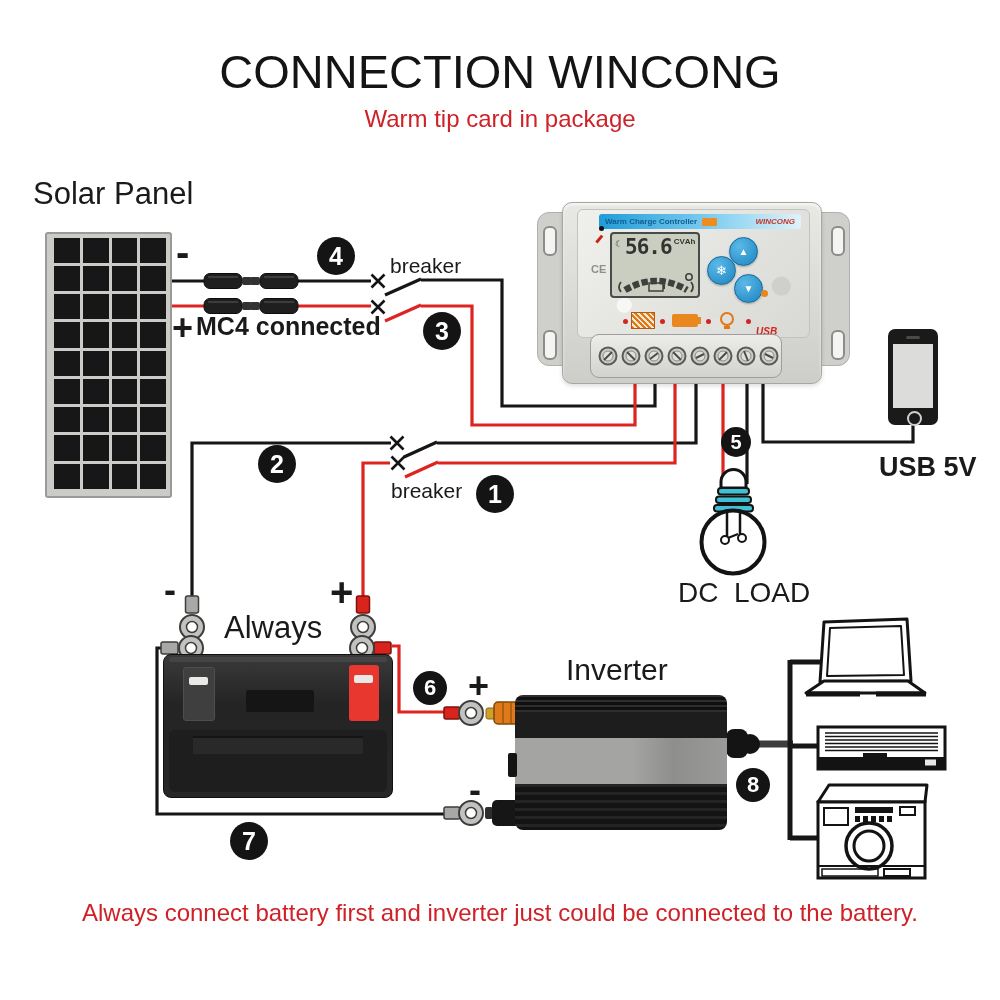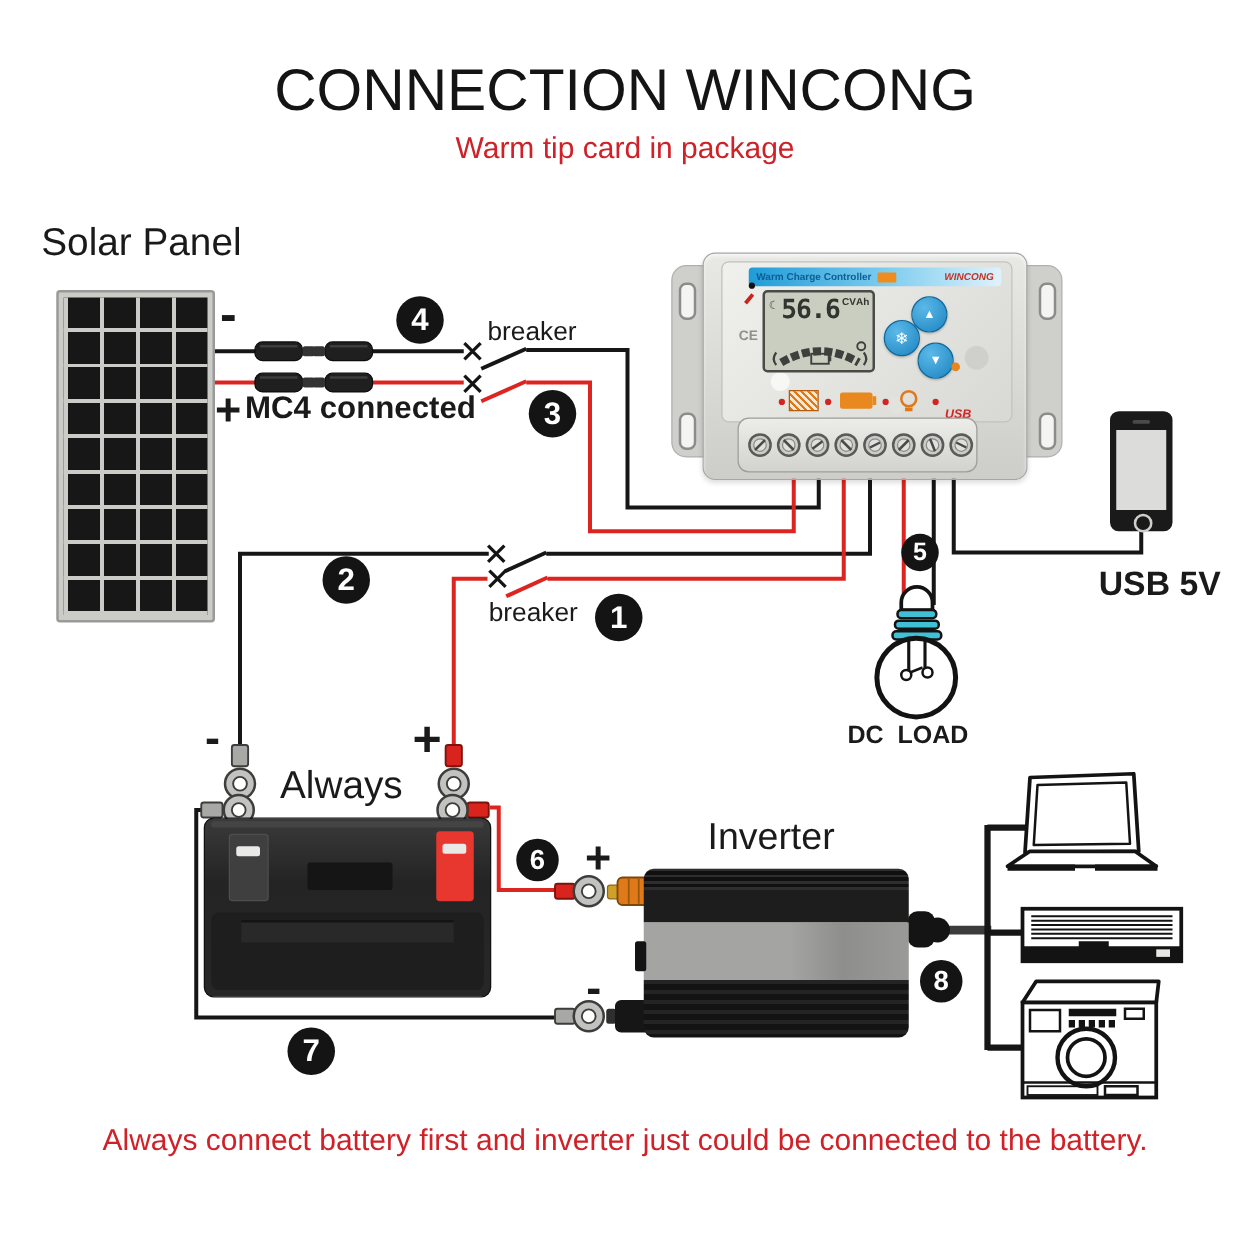--- a/index.html
+++ b/index.html
@@ -352,21 +352,21 @@
   <div class="lbl title">CONNECTION WINCONG</div>
   <div class="lbl subtitle">Warm tip card in package</div>
   <div class="lbl footer">Always connect battery first and inverter just could be connected to the battery.</div>
   <div class="lbl" style="left:33px;top:176px;font-size:31px;">Solar Panel</div>
   <div class="lbl" style="left:196px;top:312px;font-size:25px;font-weight:bold;">MC4 connected</div>
   <div class="lbl" style="left:390px;top:254px;font-size:21px;">breaker</div>
   <div class="lbl" style="left:391px;top:479px;font-size:21px;">breaker</div>
   <div class="lbl" style="left:224px;top:610px;font-size:31px;">Always</div>
   <div class="lbl" style="left:566px;top:653px;font-size:30px;">Inverter</div>
   <div class="lbl" style="left:879px;top:452px;font-size:27px;font-weight:bold;">USB 5V</div>
-  <div class="lbl" style="left:678px;top:577px;font-size:20px;font-weight:bold;">DC  LOAD</div>
+  <div class="lbl" style="left:678px;top:577px;font-size:28px;font-weight:normal;">DC  LOAD</div>
 
   <div class="sign" style="left:176px;top:232px;font-size:40px;">-</div>
   <div class="sign" style="left:172px;top:310px;font-size:36px;">+</div>
   <div class="sign" style="left:164px;top:572px;font-size:36px;">-</div>
   <div class="sign" style="left:330px;top:572px;font-size:40px;">+</div>
   <div class="sign" style="left:468px;top:668px;font-size:36px;">+</div>
   <div class="sign" style="left:469px;top:772px;font-size:36px;">-</div>
 
   <div class="callout c19" style="left:476px;top:475px;">1</div>
   <div class="callout c19" style="left:258px;top:445px;">2</div>

